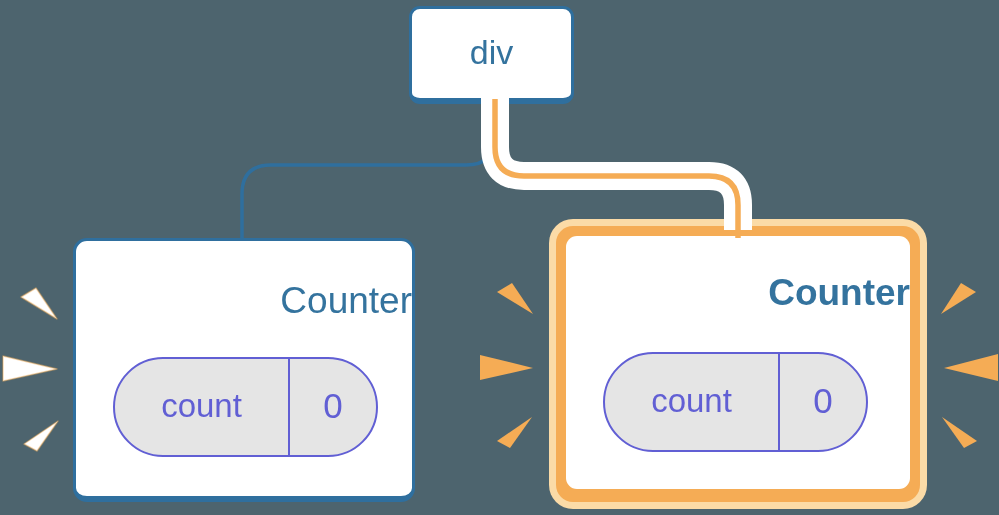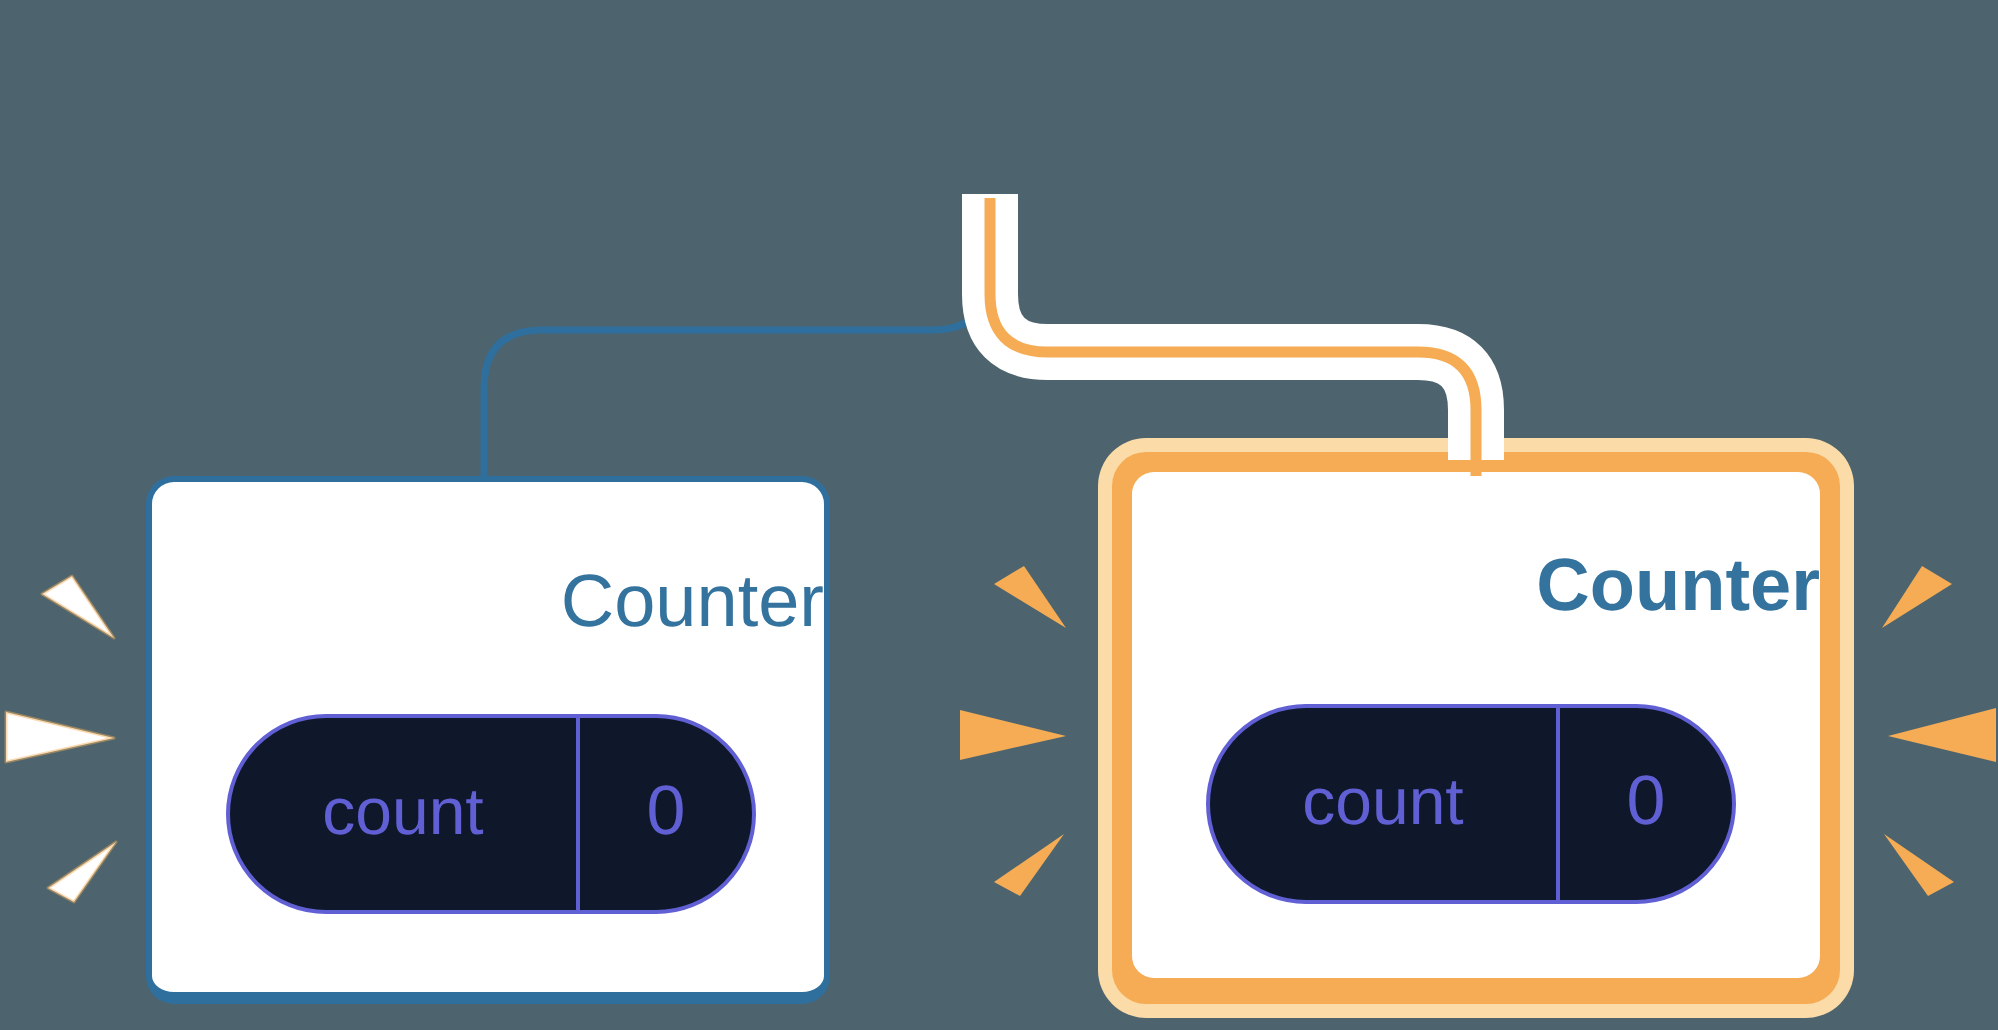--- a/index.html
+++ b/index.html
@@ -72,21 +72,21 @@
 
   
   .pill {
     position: absolute; left: 37px; top: 116px;
     width: 265px; height: 100px;
     box-sizing: border-box;
     border: 2px solid var(--purple, #615FD4);
     border-radius: 60px;
     display: flex;
     color: var(--purple, #615FD4);
-    background: #0f172a;
+    background: #e5e5e5;
   }
   .pill .pill-key {
     flex: 0 0 175px;
     border-right: 2px solid var(--purple, #615FD4);
     display: flex; align-items: center; justify-content: center;
     font-size: 33px; padding-bottom: 2px; box-sizing: border-box;
   }
   .pill .pill-value {
     flex: 1 1 auto;
     display: flex; align-items: center; justify-content: center;
@@ -95,20 +95,23 @@
 </style>
 </head>
 <body>
 
 <div id="stage">
 
   <svg class="layer" id="edges-under" viewBox="0 0 999 515">
     <path d="M 495 100 V 136 Q 495 165 466 165 H 271 Q 242 165 242 194 V 241" fill="none" style="stroke: var(--steel-blue, #2F6F9E);" stroke-width="3.5"></path>
   </svg>
 
+  <div class="node" id="div-node">
+    <span class="node-label">div</span>
+  </div>
 
   <div class="node" id="counter-left">
     <div class="card-title">Counter</div>
     <div class="pill">
       <div class="pill-key">count</div>
       <div class="pill-value">0</div>
     </div>
   </div>
 
   <div id="counter-right-glow">

